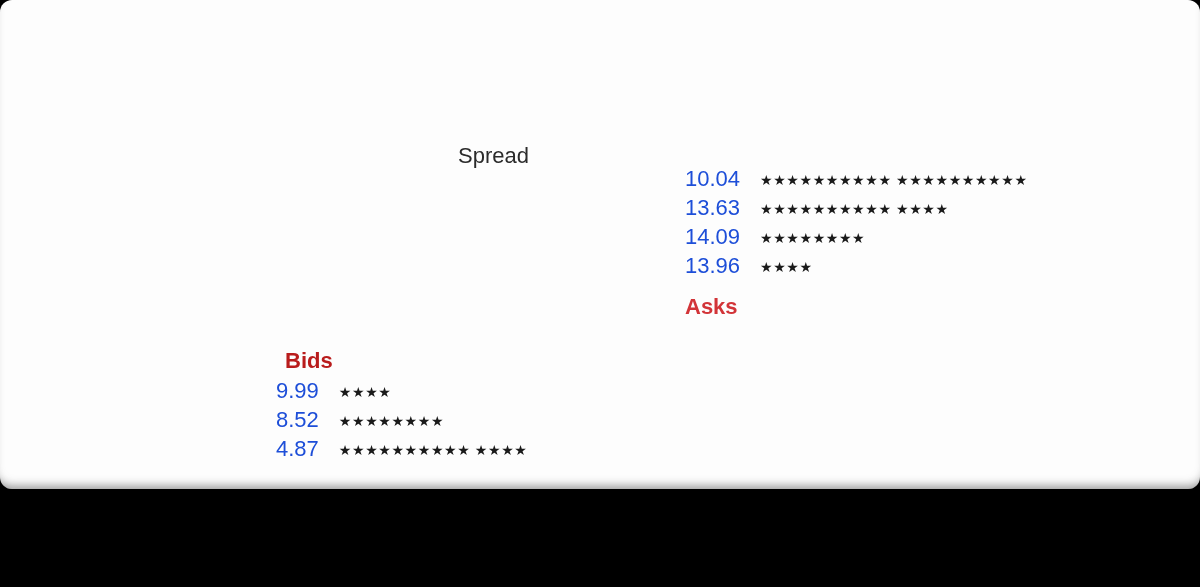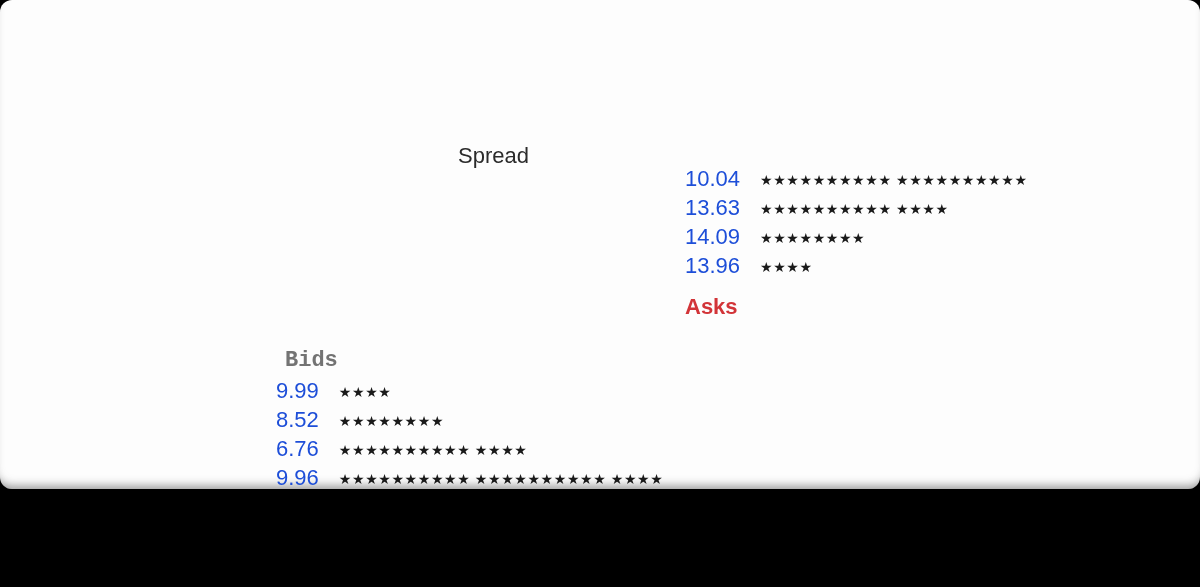--- a/index.html
+++ b/index.html
@@ -100,34 +100,30 @@
       </div>
       <div class="level-row">
         <span class="price">13.96</span>
         <span class="stars">★★★★</span>
       </div>
     </div>
 
   <div class="series-label asks-label" style="color: rgb(210, 52, 56);">Asks</div>
 
 
-  <div class="series-label bids-label" style="color: #737373; font-family: Liberation Mono, monospace;">Bids</div>
+  <div class="series-label bids-label" style="color: #b91c1c;">Bids</div>
 
   <div class="bids-rows" id="bids-rows">
       <div class="level-row">
         <span class="price">9.99</span>
         <span class="stars">★★★★</span>
       </div>
       <div class="level-row">
         <span class="price">8.52</span>
         <span class="stars">★★★★★★★★</span>
       </div>
       <div class="level-row">
-        <span class="price">6.76</span>
+        <span class="price">4.87</span>
         <span class="stars">★★★★★★★★★★ ★★★★</span>
-      </div>
-      <div class="level-row">
-        <span class="price">9.96</span>
-        <span class="stars">★★★★★★★★★★ ★★★★★★★★★★ ★★★★</span>
       </div>
     </div>
 
 </div>
 
 </body></html>

